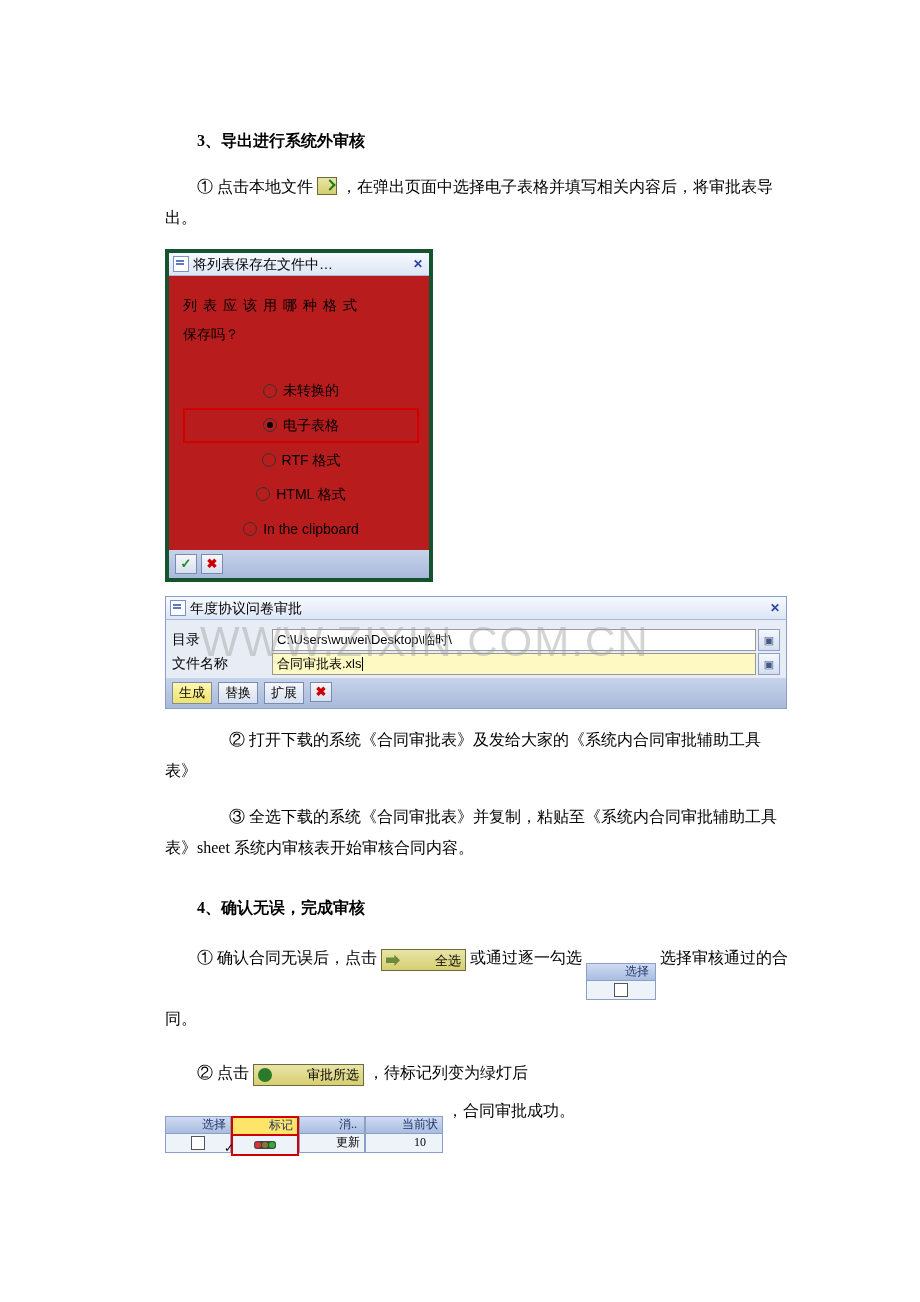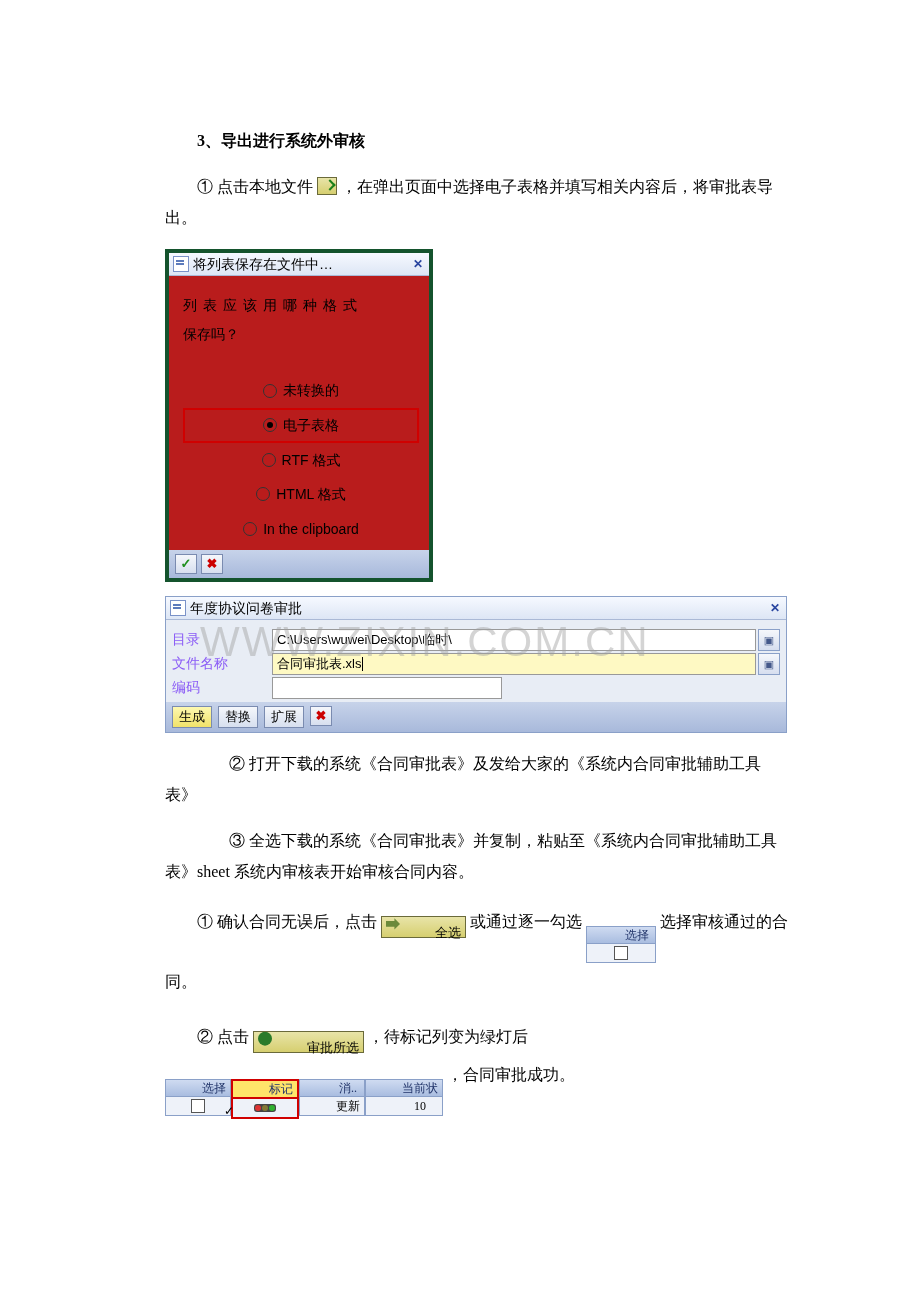--- a/index.html
+++ b/index.html
@@ -150,21 +150,21 @@
     padding: 8px 6px 2px 6px;
     background: #e8edf5;
   }
   .form-row {
     display: flex;
     align-items: center;
     height: 24px;
   }
   .form-label {
     width: 100px;
-    color: #8b5cf6;
+    color: #000000;
     font-family: "SimSun", serif;
     font-size: 14px;
   }
   .form-field {
     flex: 1;
     height: 20px;
     border: 1px solid #999;
     background: #fff;
     padding: 0 4px;
     font-family: "Microsoft YaHei","SimSun",sans-serif;
@@ -204,20 +204,21 @@
     font-size: 42px;
     letter-spacing: 2px;
     color: rgba(160,160,160,0.45);
     pointer-events: none;
     white-space: nowrap;
   }
 
   
   .inline-btn {
     display: inline-flex;
+    align-items: center;
     height: 20px;
     padding: 0 4px;
     border: 1px solid #6a6a3a;
     background: linear-gradient(#e8e4a8,#d6cf70);
     font-size: 13px;
     vertical-align: -4px;
     gap: 3px;
   }
   .inline-btn .ico {
     width: 14px; height: 14px;
@@ -383,40 +384,35 @@
           </div>
         <div class="pick-btn">▣</div>
       </div>
       <div class="form-row">
         <div class="form-label">文件名称</div>
         <div class="form-field yellow cursor-caret">
             <span>合同审批表.xls</span>
           </div>
         <div class="pick-btn">▣</div>
       </div>
-      <div class="form-row">
-        <div class="form-label">编码</div>
-        <div class="form-field" style="flex:0 0 220px">
-            <span></span>
-          </div>
-      </div>
     </div>
     <div class="dlg-footer2">
       <span class="txtbtn">生成</span>
       <span class="txtbtn plain">替换</span>
       <span class="txtbtn plain">扩展</span>
       <span class="fbtn red">✖</span>
     </div>
   </div>
 
   <div class="watermark">WWW.ZIXIN.COM.CN</div>
 
   <p style="text-indent:4em;"><span>②  打开下载的系统《合同审批表》及发给大家的《系统内合同审批辅助工具表》</span></p>
   <p style="text-indent:4em;"><span>③  全选下载的系统《合同审批表》并复制，粘贴至《系统内合同审批辅助工具表》sheet 系统内审核表开始审核合同内容。</span></p>
 
+  <p class="indent bold" style="margin-top:30px;">4、确认无误，完成审核</p>
 
   <p class="indent" style="line-height:2.4;">
     <span>①  确认合同无误后，点击</span>
     <span class="inline-btn">
       <span class="ico"></span>
       <span>全选</span>
     </span>
     <span>或通过逐一勾选</span>
     <span class="col-select">
       <span class="colhdr">选择</span>

